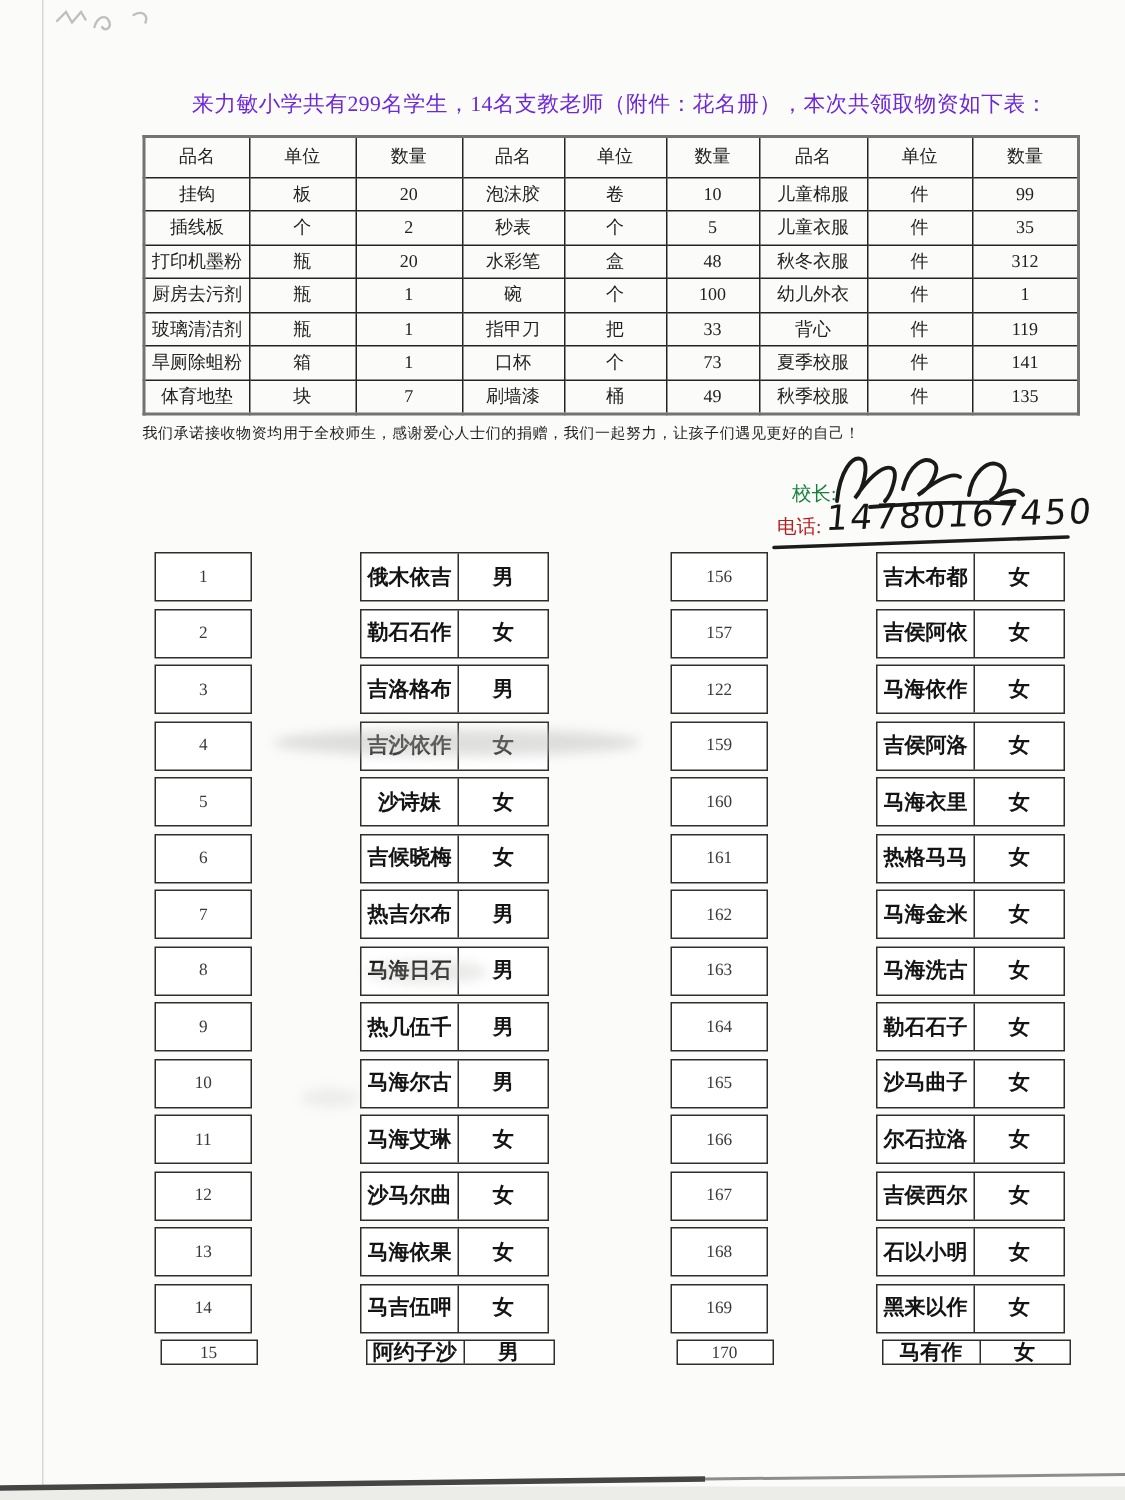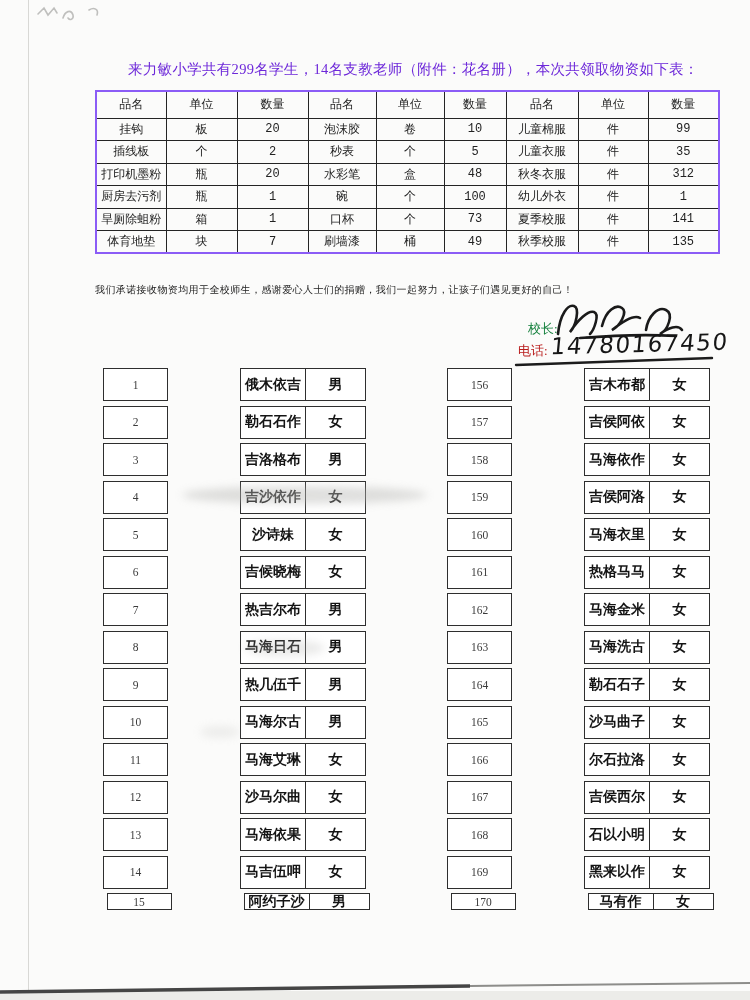--- a/index.html
+++ b/index.html
@@ -12,23 +12,22 @@
   .abs{position:absolute;}
   
   #doc-title{
     left:128px;top:60px;width:590px;
     font-size:14.5px;font-weight:500;letter-spacing:0.3px;color:#6d28d9;
   }
   
   #supplies-table{
     left:95px;top:90px;width:623px;
     border-collapse:collapse;table-layout:fixed;
-    border:2px solid #8b5cf6;
+    border:2px solid #737373;
     font-size:12px;
-    font-family:Liberation Mono, monospace;
   }
   #supplies-table th,#supplies-table td{
     border:1.4px solid #242424;
     text-align:center;vertical-align:middle;
     padding:0;overflow:hidden;white-space:nowrap;
     color:#222;font-weight:500;
   }
   #supplies-table thead tr{height:27px;}
   #supplies-table tbody tr{height:22.5px;}
   
@@ -154,20 +153,31 @@
         <td>瓶</td>
         <td>1</td>
         <td>碗</td>
         <td>个</td>
         <td>100</td>
         <td>幼儿外衣</td>
         <td>件</td>
         <td>1</td>
       </tr>
       <tr>
+        <td>玻璃清洁剂</td>
+        <td>瓶</td>
+        <td>1</td>
+        <td>指甲刀</td>
+        <td>把</td>
+        <td>33</td>
+        <td>背心</td>
+        <td>件</td>
+        <td>119</td>
+      </tr>
+      <tr>
         <td>旱厕除蛆粉</td>
         <td>箱</td>
         <td>1</td>
         <td>口杯</td>
         <td>个</td>
         <td>73</td>
         <td>夏季校服</td>
         <td>件</td>
         <td>141</td>
       </tr>
@@ -335,21 +345,21 @@
     </div>
     <div class="r-row">
       <div class="r-no">157</div>
       <div class="r-gap"></div>
       <div class="r-box">
         <div class="r-name">吉侯阿依</div>
         <div class="r-gender">女</div>
       </div>
     </div>
     <div class="r-row">
-      <div class="r-no">158</div>
+      <div class="r-no">122</div>
       <div class="r-gap"></div>
       <div class="r-box">
         <div class="r-name">马海依作</div>
         <div class="r-gender">女</div>
       </div>
     </div>
     <div class="r-row">
       <div class="r-no">159</div>
       <div class="r-gap"></div>
       <div class="r-box">

